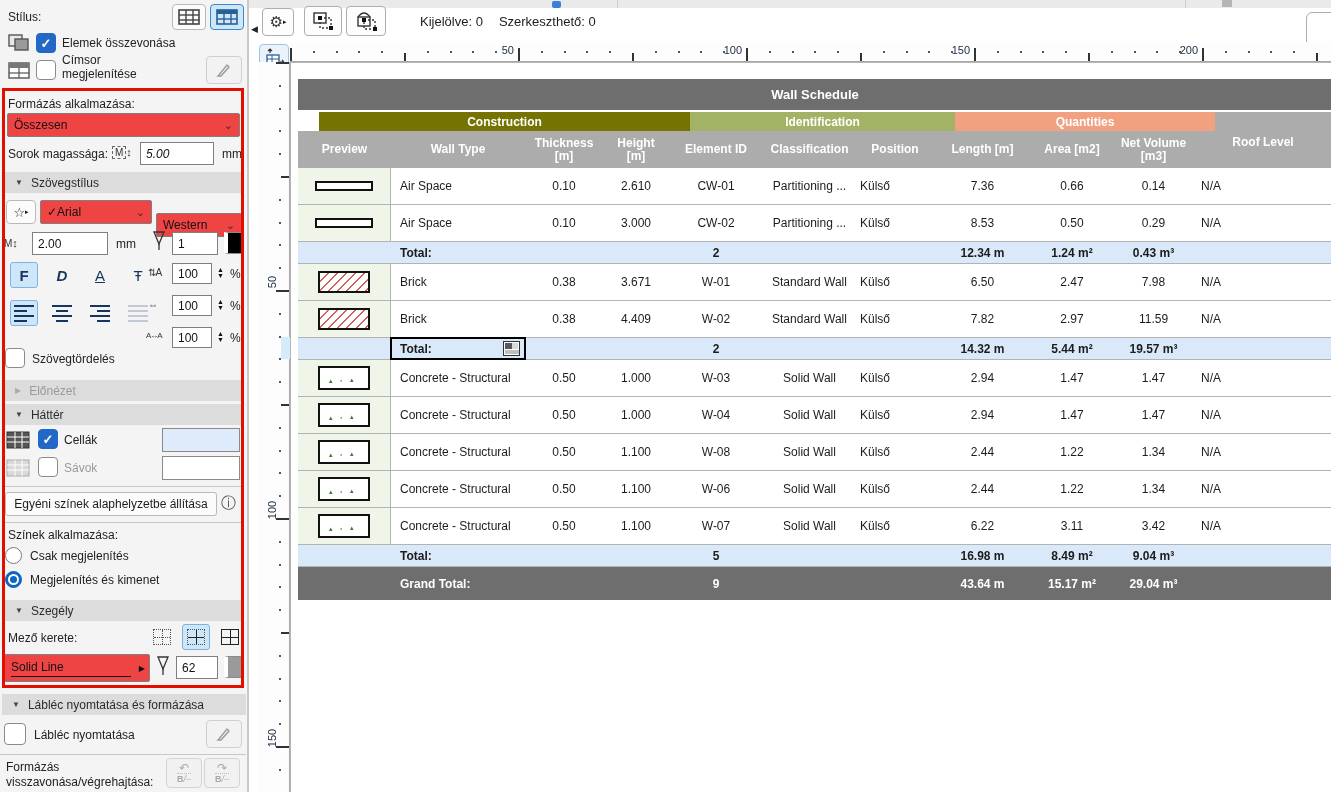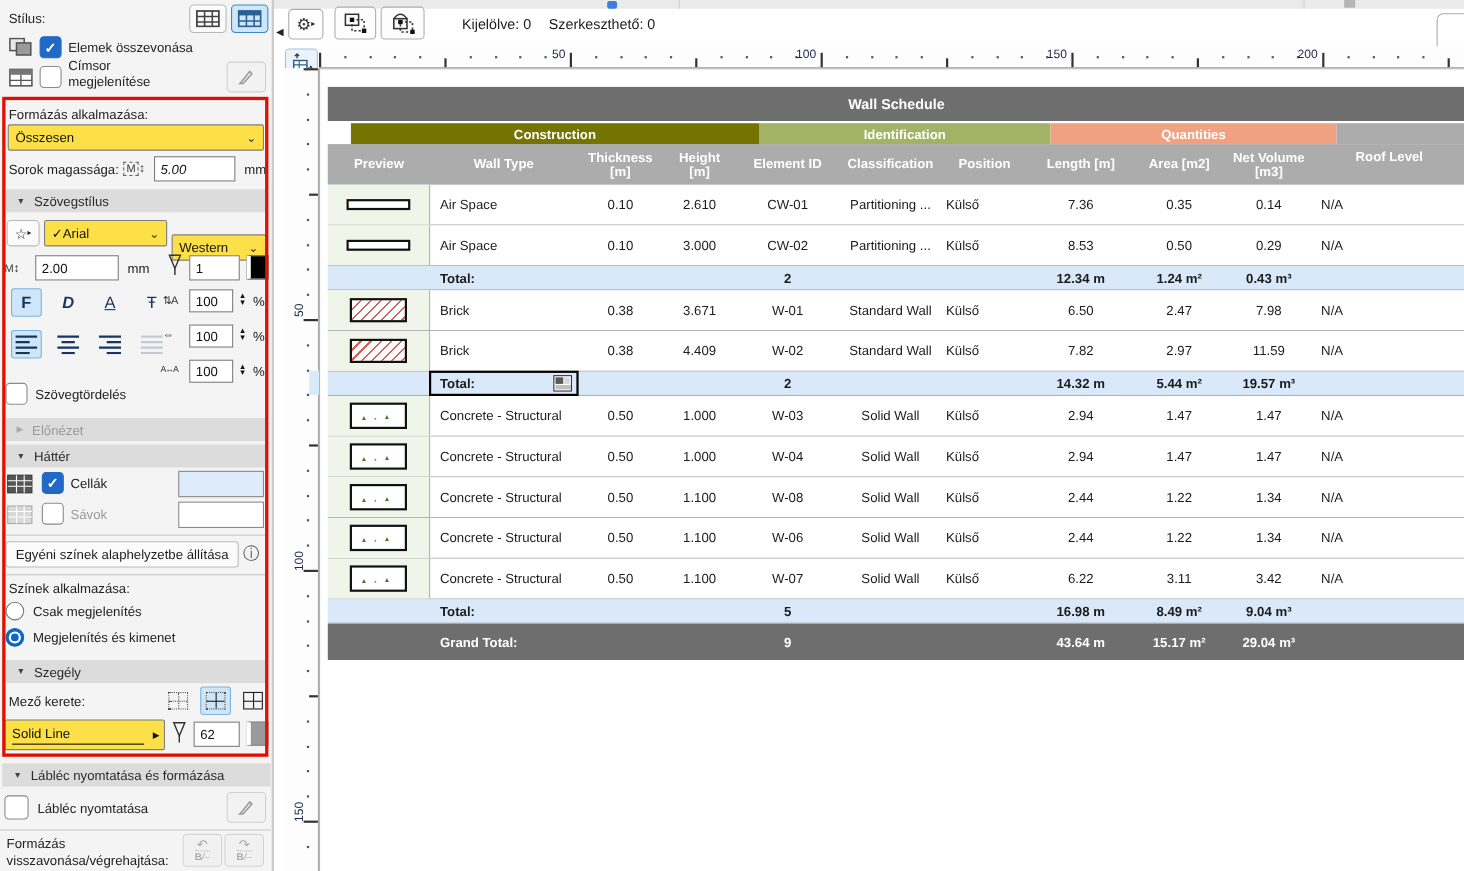--- a/index.html
+++ b/index.html
@@ -25,21 +25,21 @@
   .hline { position:absolute; height:1px; background:#C8C8C8; }
 
   .chk { position:absolute; width:20px; height:20px; border:1px solid #8a8a8a; border-radius:4px; background:#fff; }
   .chk.on { background:#2268C6; border-color:#2268C6; color:#fff; font-size:13px; font-weight:bold; text-align:center; line-height:19px; }
   .radio { position:absolute; width:17px; height:17px; border:1px solid #7a7a7a; border-radius:50%; background:#fff; }
   .radio.on { background:#0B67C5; border-color:#0B67C5; display:flex; align-items:center; justify-content:center; }
   .radio.on .ring { width:11px; height:11px; background:#fff; border-radius:50%; display:flex; align-items:center; justify-content:center; }
   .radio.on .dot { width:7px; height:7px; background:#0B67C5; border-radius:50%; }
 
   .input { position:absolute; background:#fff; border:1px solid #7F7F7F; font-size:12px; padding:2px 5px; color:#111; }
-  .select { position:absolute; background:#fde047; border:1px solid #7F7F7F; border-radius:2px; font-size:12px; display:flex; align-items:center; padding:0 6px; color:#111; }
+  .select { position:absolute; background:#ef4444; border:1px solid #7F7F7F; border-radius:2px; font-size:12px; display:flex; align-items:center; padding:0 6px; color:#111; }
   .select .chev { margin-left:auto; color:#333; font-size:11px; }
   .btn { position:absolute; background:#FBFBFB; border:1px solid #B9B9B9; border-radius:4px; display:flex; align-items:center; justify-content:center; }
   .btn.toggle-on { background:#CDE6F8; border-color:#7FB2E0; }
   .btn.disabled { color:#ADADAD; background:#F2F2F2; border-color:#CFCFCF; }
   .swatch { position:absolute; border:1px solid #8a8a8a; }
 
   .fmt-btn { position:absolute; width:28px; height:26px; border:1px solid transparent; border-radius:3px; display:flex; align-items:center; justify-content:center; font-size:15px; color:#17365D; }
   .fmt-btn.on { background:#CDE6F8; border-color:#7FB2E0; }
   .spin-arrows { position:absolute; width:13px; height:20px; display:flex; flex-direction:column; align-items:center; justify-content:center; font-size:7px; line-height:6px; color:#111; }
   .spin-icon { position:absolute; font-size:10px; color:#333; letter-spacing:-1px; }
@@ -569,21 +569,21 @@
           <div class="c-preview">
             <div class="pv-air"></div>
           </div>
           <div class="c-walltype">Air Space</div>
           <div>0.10</div>
           <div>2.610</div>
           <div>CW-01</div>
           <div>Partitioning ...</div>
           <div class="c-position">Külső</div>
           <div>7.36</div>
-          <div>0.35</div>
+          <div>0.66</div>
           <div>0.14</div>
           <div class="c-roof">N/A</div>
         </div>
         <div class="t-grid t-row">
           <div class="c-preview">
             <div class="pv-air"></div>
           </div>
           <div class="c-walltype">Air Space</div>
           <div>0.10</div>
           <div>3.000</div>

